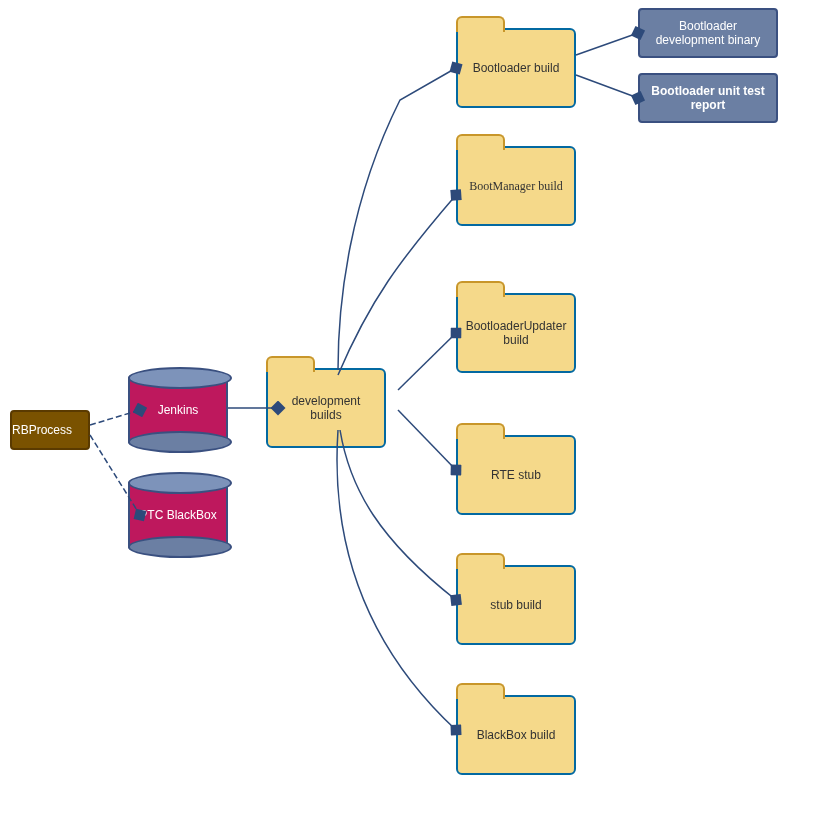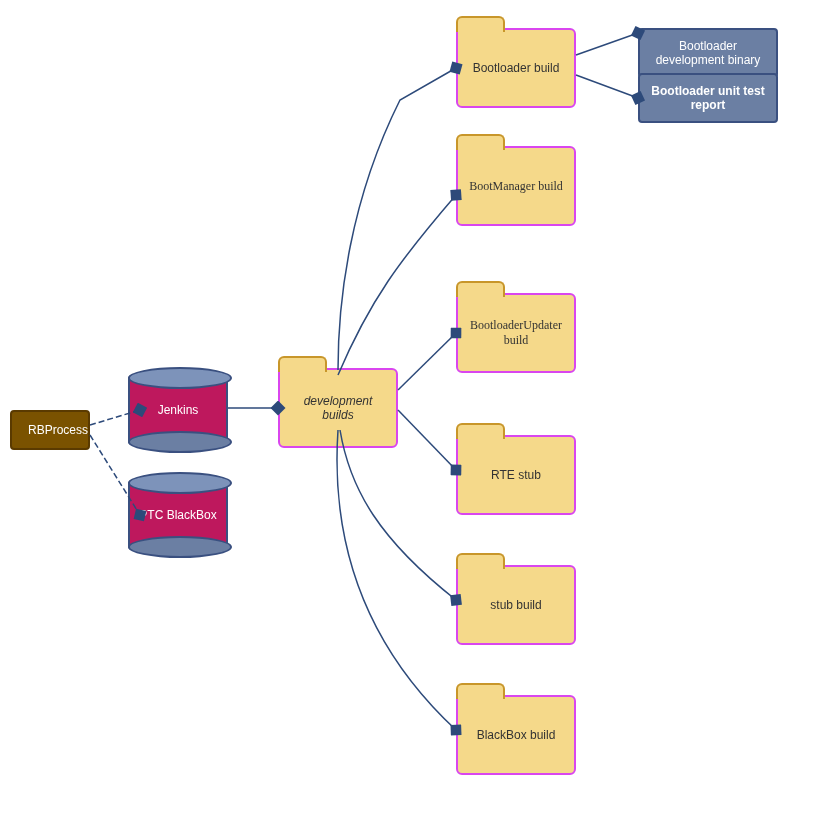--- a/index.html
+++ b/index.html
@@ -25,21 +25,21 @@
       justify-content: center;
       text-align: center;
       font-size: 12px;
     }
 
     
     .folder {
       width: 120px;
       height: 80px;
       background: #f5d98a;
-      border: 2px solid #d946ef;
+      border: 2px solid #0369a1;
       border-radius: 0 6px 6px 6px;
       position: relative;
       display: flex;
       align-items: center;
       justify-content: center;
       text-align: center;
       font-size: 12px;
       color: #333;
       padding: 8px;
     }
@@ -97,21 +97,21 @@
 
     
     .rect-brown {
       width: 80px;
       height: 40px;
       background: #7a5200;
       border: 2px solid #5a3a00;
       border-radius: 4px;
       display: flex;
       align-items: center;
-      justify-content: flex-end;
+      justify-content: flex-start;
       font-size: 12px;
       color: #fff;
       text-align: center;
     }
 
     
     .rect-blue {
       width: 140px;
       height: 50px;
       background: #6b7fa3;
@@ -140,39 +140,39 @@
     <span>Jenkins</span>
   </div>
 </div>
 
 <div class="node" style="left:128px; top:480px;">
   <div class="cylinder">
     <span>PTC BlackBox</span>
   </div>
 </div>
 
-<div class="node" style="left:278px; top:368px;font-style:italic;">
+<div class="node" style="left:266px; top:368px;">
   <div class="folder">
     <span>development builds</span>
   </div>
 </div>
 
 <div class="node" style="left:456px; top:28px;">
   <div class="folder">
     <span>Bootloader build</span>
   </div>
 </div>
 
 <div class="node" style="left:456px; top:146px;font-family:Liberation Serif, serif;">
   <div class="folder">
     <span>BootManager build</span>
   </div>
 </div>
 
-<div class="node" style="left:456px; top:293px;font-family:Liberation Serif, serif;">
+<div class="node" style="left:456px; top:293px;">
   <div class="folder">
     <span>BootloaderUpdater build</span>
   </div>
 </div>
 
 <div class="node" style="left:456px; top:435px;">
   <div class="folder">
     <span>RTE stub</span>
   </div>
 </div>
@@ -182,21 +182,21 @@
     <span>stub build</span>
   </div>
 </div>
 
 <div class="node" style="left:456px; top:695px;align-items:flex-end;">
   <div class="folder">
     <span>BlackBox build</span>
   </div>
 </div>
 
-<div class="node" style="left:638px; top:8px;margin-top:20px;">
+<div class="node" style="left:638px; top:8px;">
   <div class="rect-blue">
     <span>Bootloader development binary</span>
   </div>
 </div>
 
 <div class="node" style="left:638px; top:73px;font-weight:bold;">
   <div class="rect-blue">
     <span>Bootloader unit test report</span>
   </div>
 </div>

